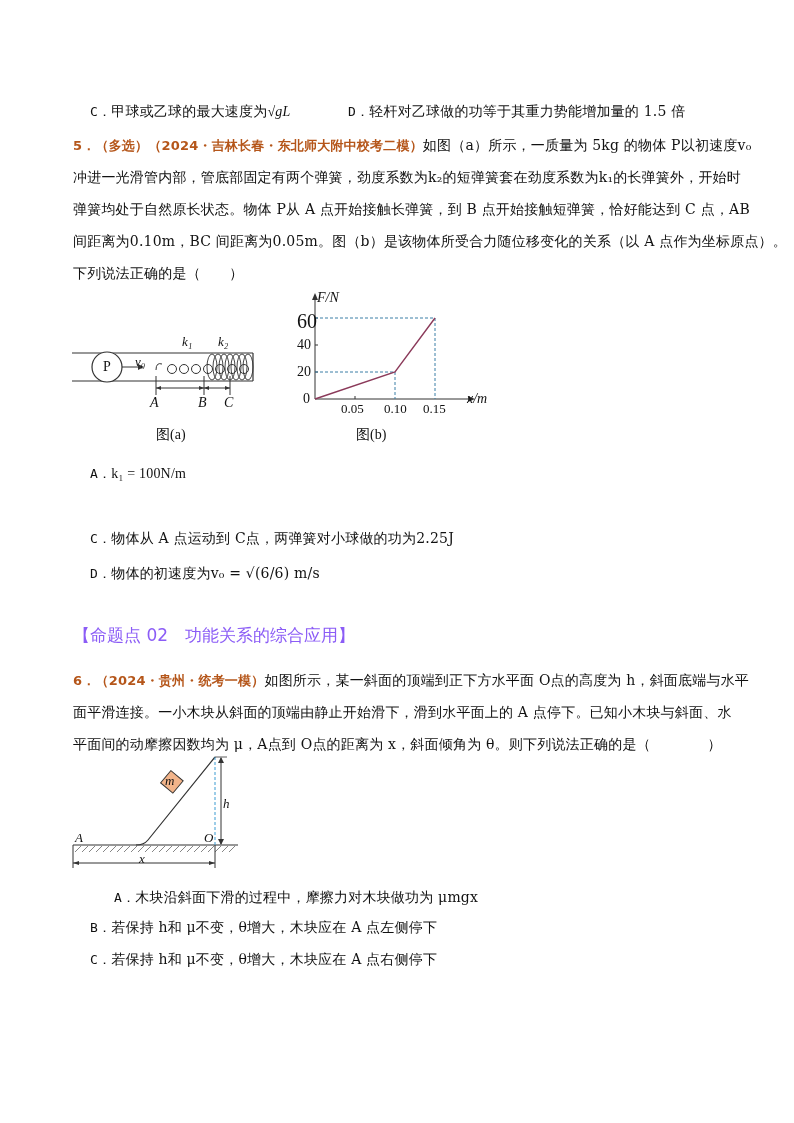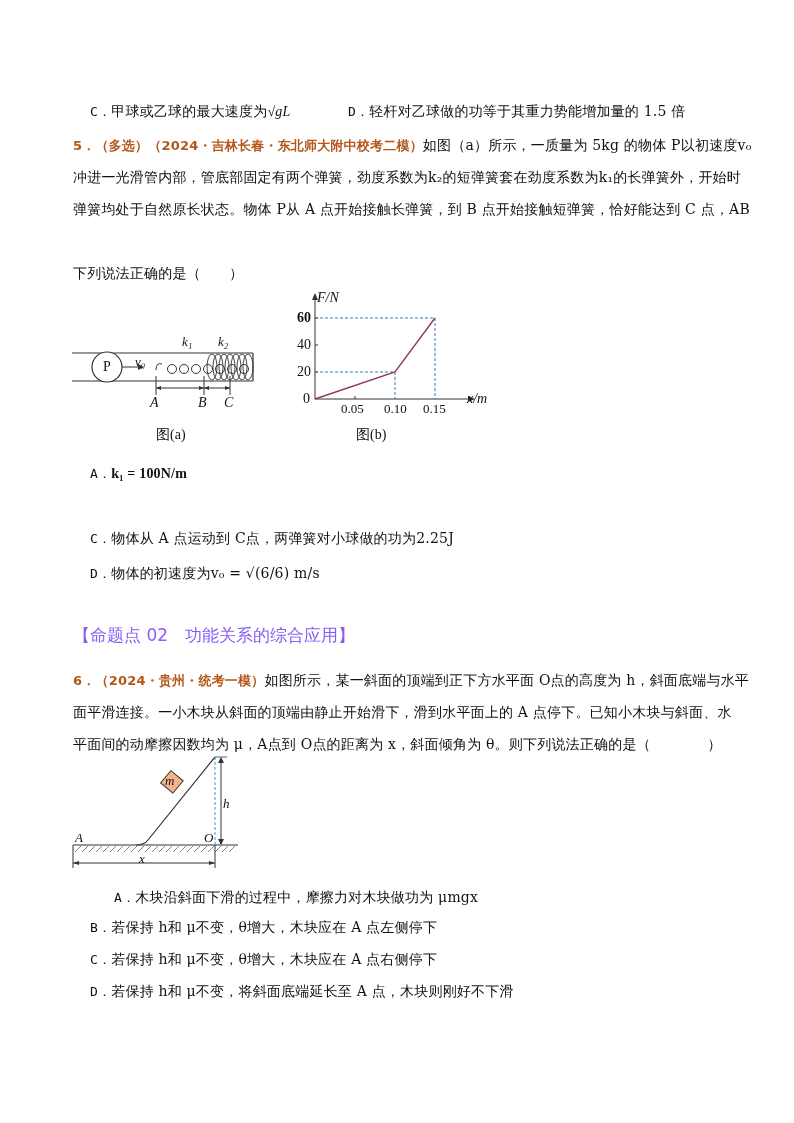--- a/index.html
+++ b/index.html
@@ -3,21 +3,21 @@
 <meta charset="utf-8">
 <style>
   html, body { margin: 0; padding: 0; background: #ffffff; }
   body { width: 794px; height: 1123px; position: relative; overflow: hidden;
          font-family: "DejaVu Serif", serif; color: #111; }
   .page { position: absolute; left: 0; top: 0; width: 794px; height: 1123px; }
   .line { position: absolute; left: 73px; font-size: 14px; line-height: 20px; white-space: nowrap; letter-spacing: 0.2px; }
   .opt { left: 90px; }
   .src { color: #b5561a; font-weight: bold; font-family: "DejaVu Sans", sans-serif; font-size: 13px; }
   .it { font-style: italic; font-family: "Liberation Serif", serif; }
-  .b { font-weight: bold; font-family: "Liberation Serif", serif; }
+  .b { font-weight: normal; font-family: "Liberation Serif", serif; }
   .mono { font-family: "DejaVu Sans Mono", monospace; font-size: 13px; }
   .section { position: absolute; left: 73px; top: 624px; font-size: 17px; font-weight: normal; color: #8b5cf6;
              font-family: "DejaVu Sans", sans-serif; white-space: nowrap; }
   .fig { position: absolute; }
   .caption { position: absolute; font-size: 13px; font-family: "Liberation Serif", serif; }
 </style>
 </head>
 <body>
 
 <div class="page">
@@ -27,20 +27,21 @@
   </div>
   <div class="line" style="top:101px; left:348px;">
     <span class="mono">D．</span><span>轻杆对乙球做的功等于其重力势能增加量的 1.5 倍</span>
   </div>
 
   <div class="line" style="top:135px;">
     <span class="src">5．</span><span class="src">（多选）</span><span class="src">（2024・吉林长春・东北师大附中校考二模）</span><span>如图（a）所示，一质量为 5kg 的物体 P以初速度v₀</span>
   </div>
   <div class="line" style="top:167px;">冲进一光滑管内部，管底部固定有两个弹簧，劲度系数为k₂的短弹簧套在劲度系数为k₁的长弹簧外，开始时</div>
   <div class="line" style="top:199px;">弹簧均处于自然原长状态。物体 P从 A 点开始接触长弹簧，到 B 点开始接触短弹簧，恰好能达到 C 点，AB</div>
+  <div class="line" style="top:231px;">间距离为0.10m，BC 间距离为0.05m。图（b）是该物体所受合力随位移变化的关系（以 A 点作为坐标原点）。</div>
   <div class="line" style="top:263px;">下列说法正确的是（　　）</div>
 
   <svg class="fig" style="left:60px; top:290px;" width="220" height="130">
     <line x1="12" y1="63" x2="193" y2="63" stroke="#333" stroke-width="1.2"></line>
     <line x1="12" y1="91" x2="193" y2="91" stroke="#333" stroke-width="1.2"></line>
     <line x1="193" y1="63" x2="193" y2="91" stroke="#333" stroke-width="1.2"></line>
     <circle cx="47" cy="77" r="15" fill="#fff" stroke="#333" stroke-width="1.2"></circle>
     <line x1="62" y1="77" x2="78" y2="77" stroke="#333" stroke-width="1"></line>
     <polygon points="78,74 84,77 78,80" fill="#333"></polygon>
     <g stroke="#333" fill="none" stroke-width="1">
@@ -95,21 +96,21 @@
         <line x1="105" y1="82" x2="105" y2="109"></line>
       <line x1="25" y1="28" x2="145" y2="28"></line>
         <line x1="145" y1="28" x2="145" y2="109"></line>
     </g>
     <polyline points="25,109 105,82 145,28" fill="none" stroke="#8b3a5a" stroke-width="1.4"></polyline>
   </svg>
   <span class="caption it" style="left:317px; top:290px; font-size:14px;">F/N</span>
   <span class="caption" style="left:303px; top:391px; font-size:14px;">0</span>
   <span class="caption" style="left:297px; top:364px; font-size:14px;">20</span>
   <span class="caption" style="left:297px; top:337px; font-size:14px;">40</span>
-  <span class="caption" style="left:297px; top:310px; font-size:14px;font-weight:bold;">60</span>
+  <span class="caption" style="left:297px; top:310px; font-size:20px;">60</span>
   <span class="caption" style="left:341px; top:401px;">0.05</span>
   <span class="caption" style="left:384px; top:401px;">0.10</span>
   <span class="caption" style="left:423px; top:401px;">0.15</span>
   <span class="caption it" style="left:467px; top:391px; font-size:14px;">x/m</span>
   <span class="caption" style="left:356px; top:426px; font-size:14px;">图(b)</span>
 
   <div class="line opt" style="top:463px;">
     <span class="mono">A．</span><span class="b">k₁ = 100N/m</span>
   </div>
   <div class="line opt" style="top:528px;">
@@ -179,16 +180,13 @@
 
   <div class="line opt" style="top:887px;margin-left:24px;">
     <span class="mono">A．</span><span>木块沿斜面下滑的过程中，摩擦力对木块做功为 μmgx</span>
   </div>
   <div class="line opt" style="top:917px;">
     <span class="mono">B．</span><span>若保持 h和 μ不变，θ增大，木块应在 A 点左侧停下</span>
   </div>
   <div class="line opt" style="top:949px;">
     <span class="mono">C．</span><span>若保持 h和 μ不变，θ增大，木块应在 A 点右侧停下</span>
   </div>
-  <div class="line opt" style="top:981px;">
-    <span class="mono">D．</span><span>若保持 h和 μ不变，将斜面底端延长至 A 点，木块则刚好不下滑</span>
-  </div>
 </div>
 
 </body></html>

